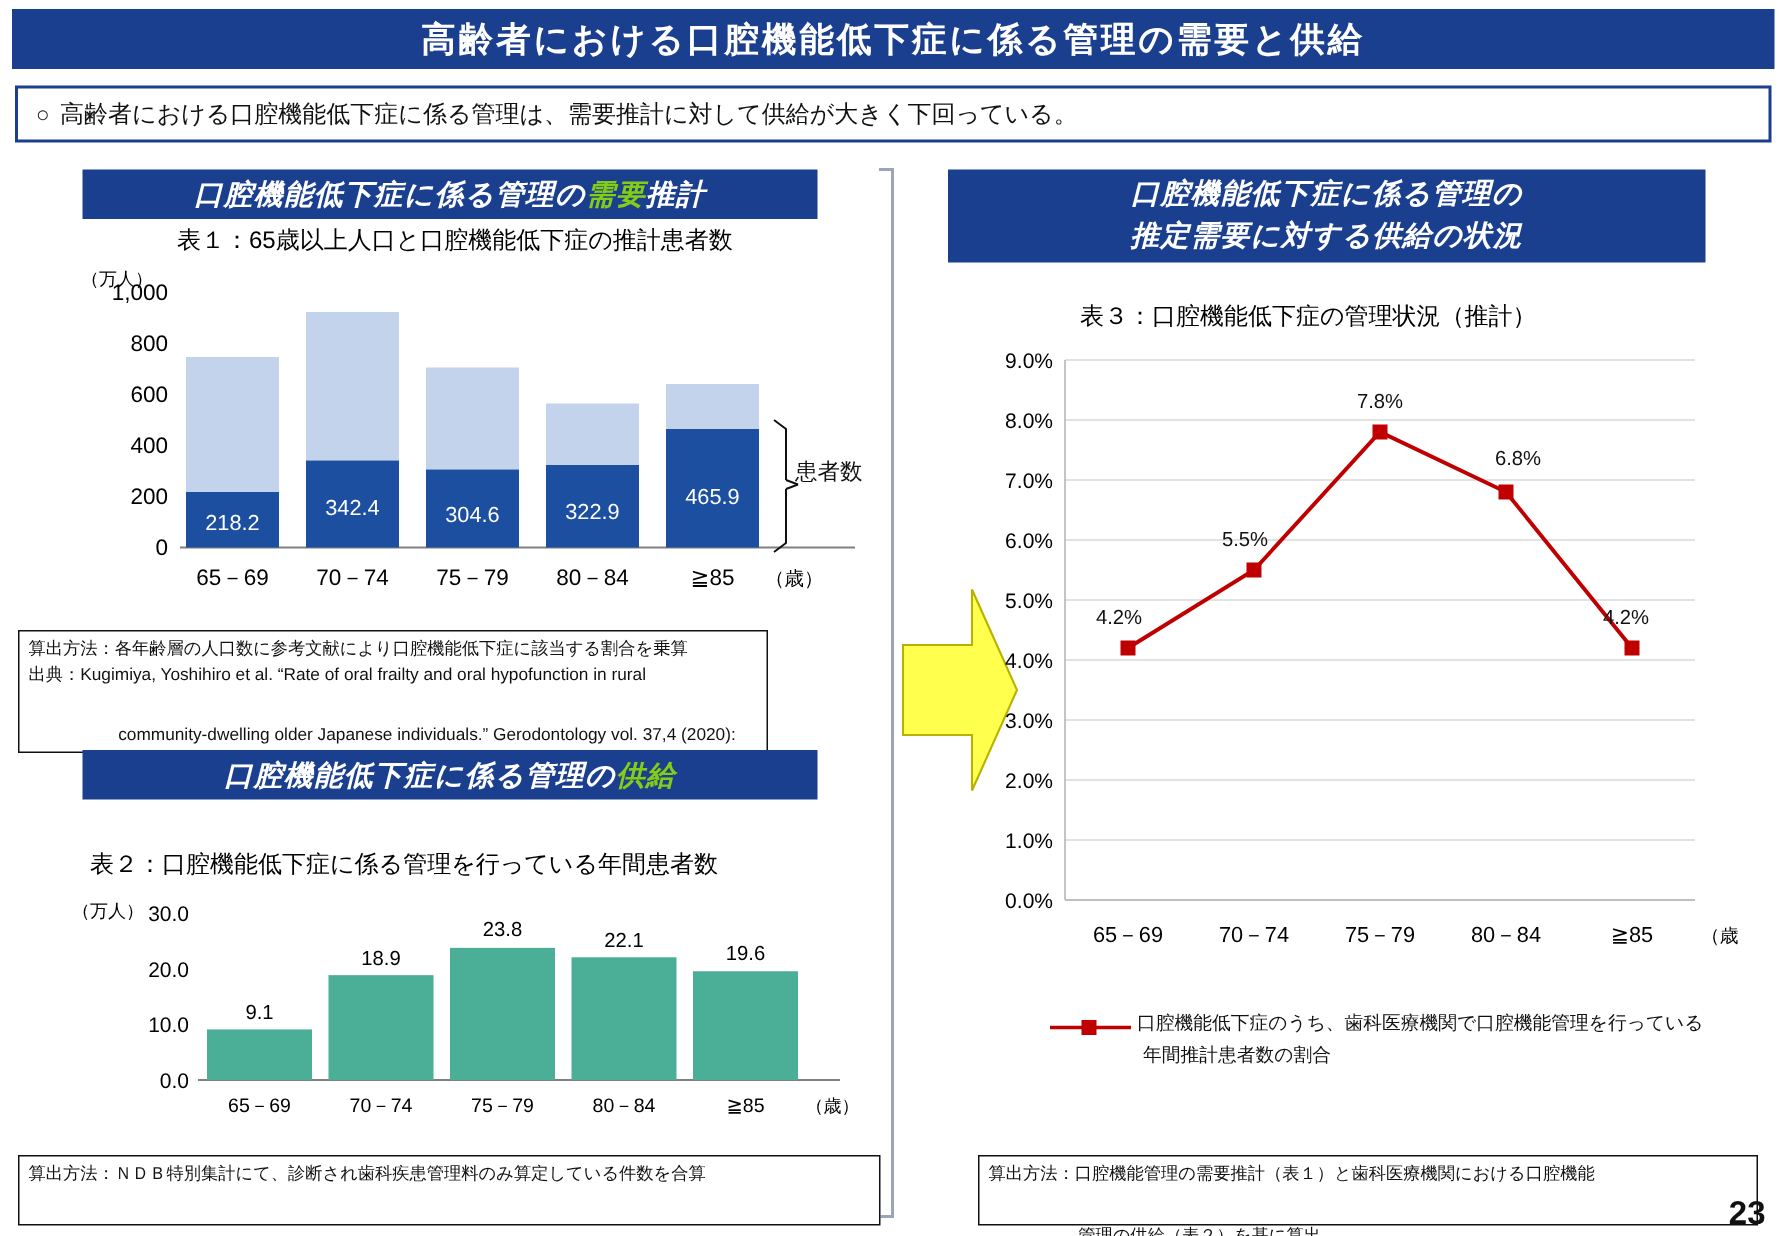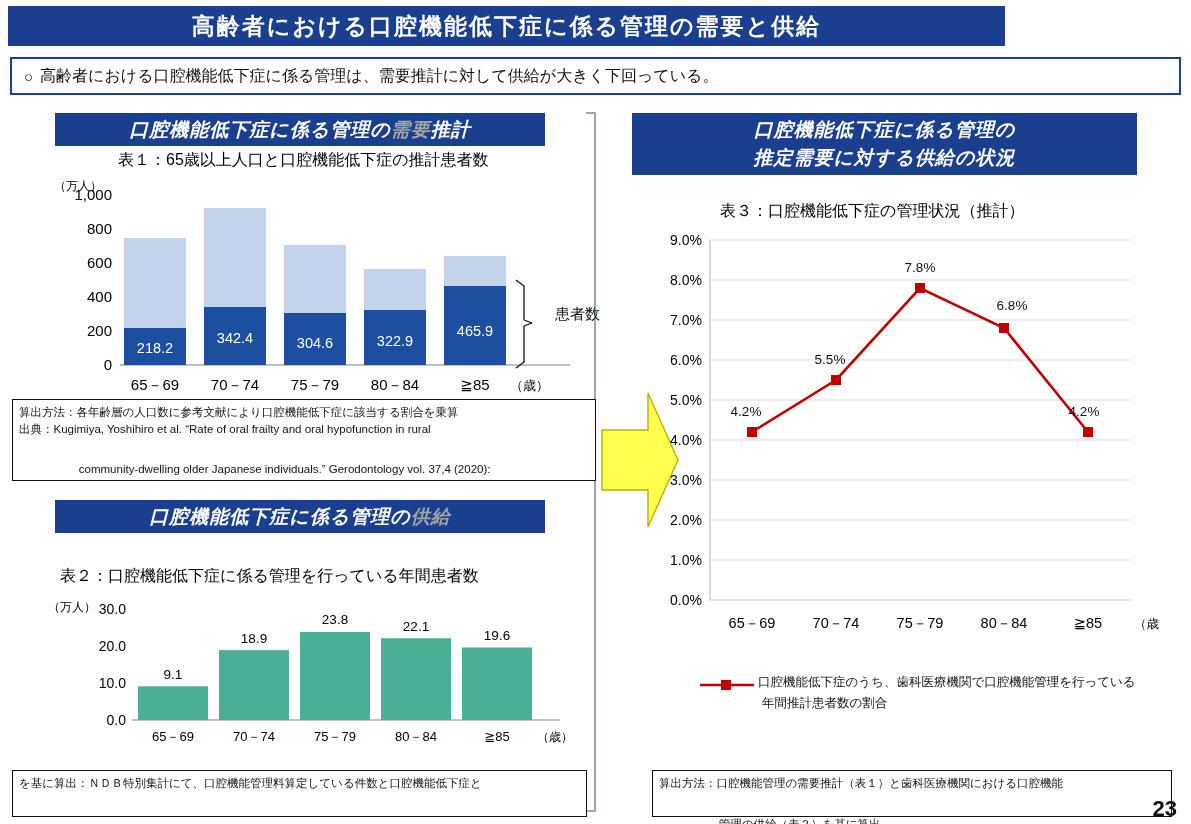--- a/index.html
+++ b/index.html
@@ -7,21 +7,21 @@
   body {
     width: 1191px; height: 824px;
     font-family: "Liberation Sans", sans-serif;
     background: #ffffff;
     position: relative;
     overflow: hidden;
     color: #111;
   }
   
   .title-bar {
-    position:absolute; left:8px; top:6px; width:997px; height:40px;
+    position:absolute; left:8px; top:6px; width:1175px; height:40px;
     background:#1b3f8f;
     display:flex; align-items:center; justify-content:center;
   }
   .title-bar .txt {
     color:#fff; font-size:23px; font-weight:bold; letter-spacing:2px;
   }
   
   .lead-box {
     position:absolute; left:10px; top:57px; width:1171px; height:38px;
     border:2px solid #1b3f8f; background:#fff;
@@ -32,41 +32,41 @@
 
   
   .pill {
     position:absolute; background:#1b3f8f; color:#fff;
     display:flex; align-items:center; justify-content:center;
     font-weight:bold; text-align:center;font-style:italic;
   }
   #pill-demand { left:55px; top:113px; width:490px; height:33px; font-size:19px; letter-spacing:1px;}
   #pill-supply { left:55px; top:500px; width:490px; height:33px; font-size:19px; letter-spacing:1px;}
   #pill-right  { left:632px; top:113px; width:505px; height:62px; font-size:19px; line-height:1.45; letter-spacing:1px;}
-  .pill .hl { color:#a3a3a3; }
+  .pill .hl { color:#84cc16; }
 
   
   .v-divider {
     position:absolute; left:594px; top:112px; width:2px; height:700px;
     background:#9aa4bb;
   }
   .v-divider::before{ content:""; position:absolute; left:-8px; top:0; width:8px; height:2px; background:#9aa4bb;}
   .v-divider::after{ content:""; position:absolute; left:-8px; bottom:0; width:8px; height:2px; background:#9aa4bb;}
 
   
   #chart1 { position:absolute; left:40px; top:150px; width:545px; height:250px; }
   #chart2 { position:absolute; left:40px; top:565px; width:545px; height:200px; }
   #chart3 { position:absolute; left:640px; top:200px; width:520px; height:460px; }
 
   
   .note {
     position:absolute; border:1.5px solid #111; background:#fff;
     font-size:11.5px; line-height:1.45; padding:4px 6px;
   }
-  #note1 { left:12px; top:399px; width:584px; height:82px; }
+  #note1 { left:12px; top:420px; width:500px; height:82px; }
   #note2 { left:12px; top:770px; width:575px; height:47px; }
   #note3 { left:652px; top:770px; width:520px; height:47px; }
   .note .ind { display:block; padding-left:2.1em; text-indent:-2.1em; }
   .note .ind2 { display:block; padding-left:5.2em; text-indent:0em;margin-top:24px; }
 
   
   .arrow { position:absolute; left:600px; top:385px; width:80px; height:150px; }
 
   
   .legend3 {
@@ -79,21 +79,21 @@
   .legend3 .lbl { }
   .legend3 .lbl .l2 { display:block; padding-left:4px; }
 
   
   .pageno {
     position:absolute; right:14px; bottom:2px; font-size:22px; font-weight:bold;margin-left:32px;
   }
 
   
   .brace-label {
-    position:absolute; left:530px; top:305px; font-size:15px;margin-left:25px;
+    position:absolute; left:530px; top:305px; font-size:15px;
   }
   text { font-family:"Liberation Sans", sans-serif; }
 </style>
 </head>
 <body>
 
 <div class="title-bar">
   <span class="txt">高齢者における口腔機能低下症に係る管理の需要と供給</span>
 </div>
 
@@ -219,21 +219,21 @@
     <text x="133" y="176">65－69</text>
     <text x="214" y="176">70－74</text>
     <text x="295" y="176">75－79</text>
     <text x="376" y="176">80－84</text>
     <text x="457" y="176">≧85</text>
   </g>
   <text x="497" y="176" font-size="12">（歳）</text>
 </svg>
 
 <div class="note" id="note2">
-  <span class="ind">を基に算出：ＮＤＢ特別集計にて、口腔機能管理料算定している件数と口腔機能低下症と</span>
+  <span class="ind">算出方法：ＮＤＢ特別集計にて、診断され歯科疾患管理料のみ算定している件数を合算</span>
 </div>
 
 <svg class="arrow" viewBox="0 0 80 150">
   <polygon points="2,45 48,45 48,8 78,75 48,142 48,105 2,105" fill="#ffff4d" stroke="#b9b100" stroke-width="1.4"></polygon>
 </svg>
 
 <div class="pill" id="pill-right">
   <div>
     <div>口腔機能低下症に係る管理の</div>
     <div>推定需要に対する供給の状況</div>

